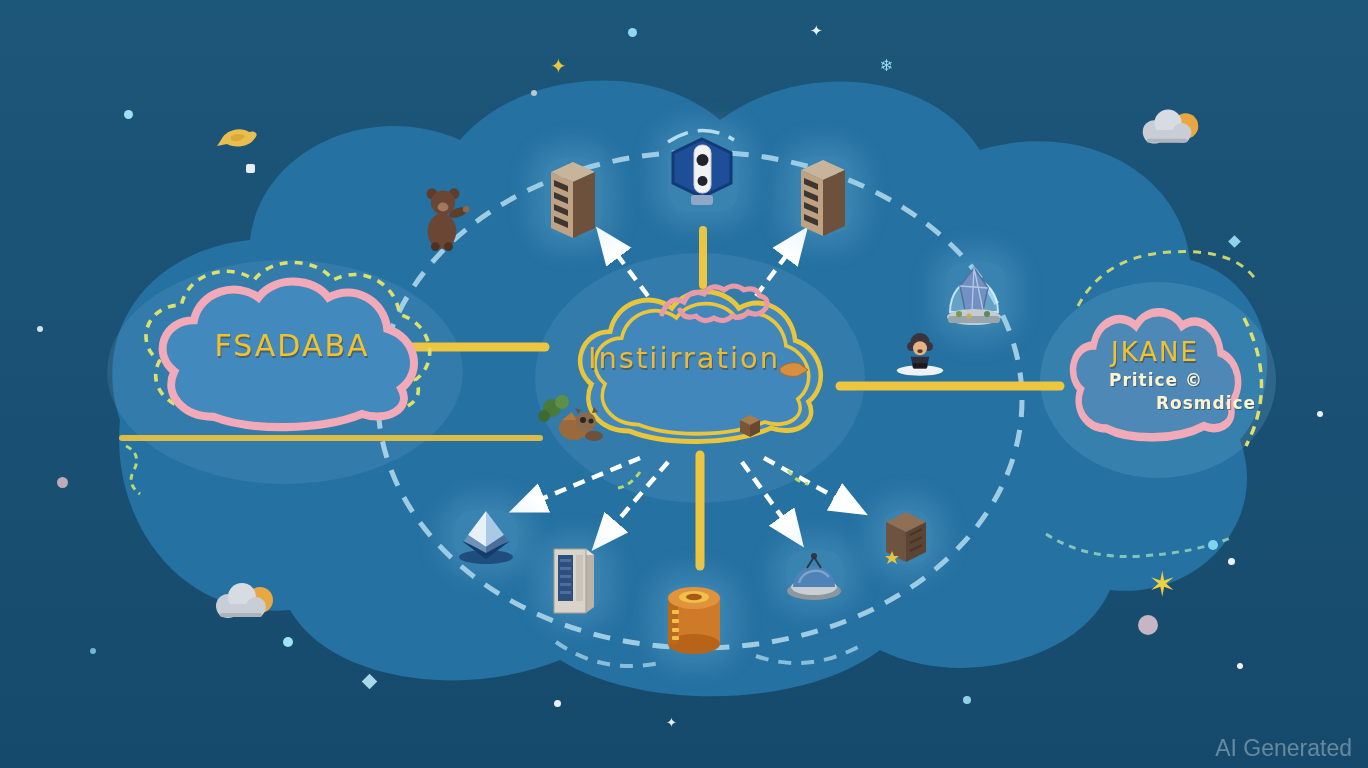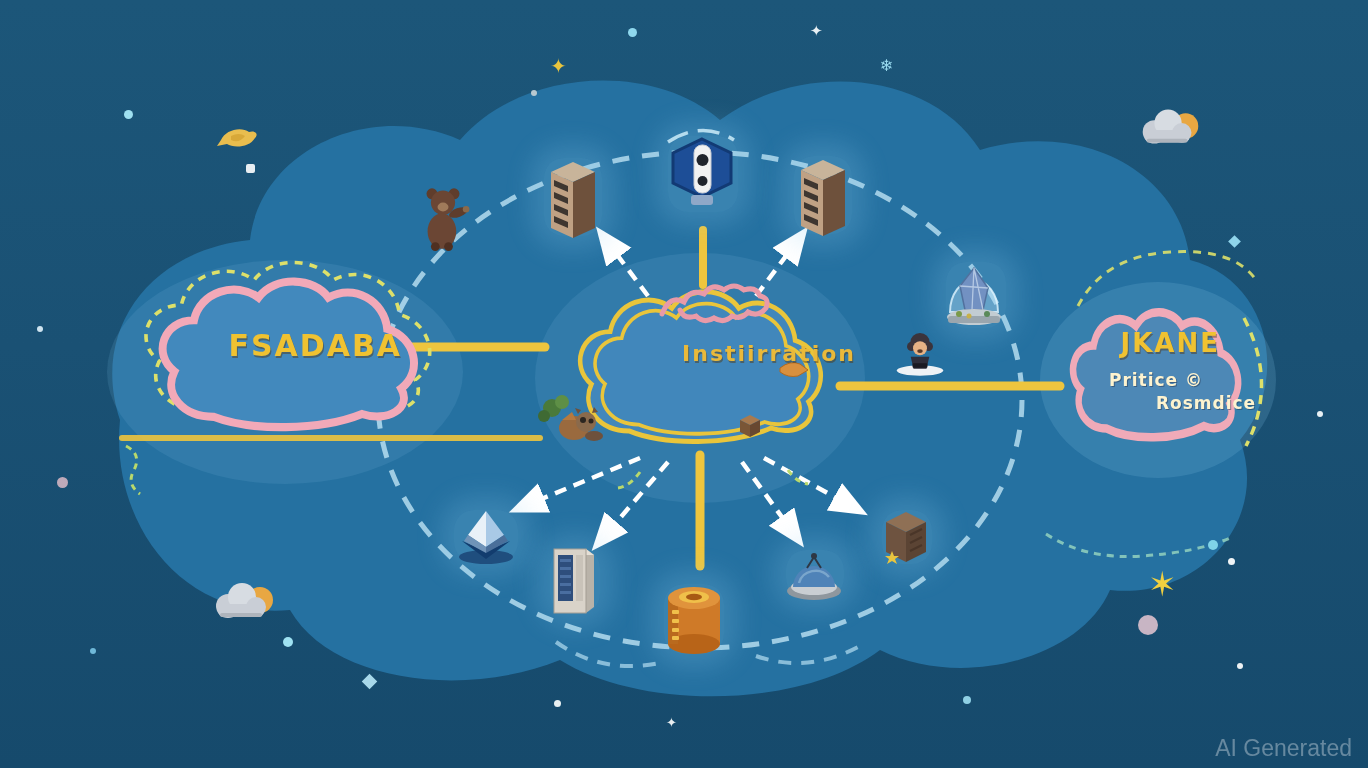--- a/index.html
+++ b/index.html
@@ -10,21 +10,21 @@
   }
   .abs{position:absolute;}
   svg{display:block;}
   .glow{
     position:absolute;border-radius:20px;
     background:rgba(140,205,240,.20);
     box-shadow:0 0 24px 14px rgba(140,205,240,.20);
   }
   .icon{position:absolute;}
   .cloud-title{
-    position:absolute;text-align:right;font-weight:bold;color:#f0c231;
+    position:absolute;text-align:center;font-weight:normal;color:#f0c231;
     text-shadow:1px 2px 0 rgba(80,50,10,.45);letter-spacing:2px;
   }
   .cloud-sub{
     position:absolute;text-align:center;font-weight:bold;color:#fdf3cf;
     text-shadow:1px 1px 0 rgba(40,60,90,.55);letter-spacing:1px;
   }
   .sparkle{position:absolute;line-height:1;}
   .dot{position:absolute;border-radius:50%;}
   .diamond{position:absolute;transform:rotate(45deg);}
   .watermark{
@@ -292,23 +292,23 @@
 
   <div class="icon" style="left:215px;top:122px">
     <svg width="46" height="34" viewBox="0 0 46 34">
       <path d="M6 18 C10 8 26 4 34 10 C40 8 44 12 40 16 C34 26 18 26 12 22 L2 24 Z" fill="#e9bd4e"></path>
       <path d="M16 14 q8 -4 14 0 q-6 8 -14 4 z" fill="#d8a838"></path>
     </svg>
   </div>
 
   <div class="cloud-title" style="left:182px;top:328px;width:220px;font-size:30px">FSADABA</div>
 
-  <div class="cloud-title" style="left:616px;top:341px;width:240px;font-size:22px;color:#e9b93a">Instiirration</div>
-
-  <div class="cloud-title" style="left:1090px;top:328px;width:130px;font-size:26px">JKANE</div>
+  <div class="cloud-title" style="left:564px;top:341px;width:240px;font-size:29px;color:#e9b93a">Instiirration</div>
+
+  <div class="cloud-title" style="left:1090px;top:337px;width:130px;font-size:26px">JKANE</div>
   <div class="cloud-sub" style="left:1086px;top:370px;width:140px;font-size:17px">Pritice ©</div>
   <div class="cloud-sub" style="left:1136px;top:393px;width:140px;font-size:17px">Rosmdice</div>
 
   <div class="dot" style="left:124px;top:110px;width:9px;height:9px;background:#9fe0f0"></div>
   <div class="dot" style="left:246px;top:164px;width:9px;height:9px;border-radius:2px;background:#e8eef2"></div>
   <span class="sparkle" style="left:550px;top:56px;font-size:20px;color:#e9c53e">✦</span>
   <div class="dot" style="left:628px;top:28px;width:9px;height:9px;background:#8fd8ee"></div>
   <span class="sparkle" style="left:810px;top:24px;font-size:15px;color:#e8f0f4">✦</span>
   <span class="sparkle" style="left:880px;top:58px;font-size:16px;color:#9adcf0">❄</span>
   <div class="dot" style="left:531px;top:90px;width:6px;height:6px;background:#b8c8d0"></div>

